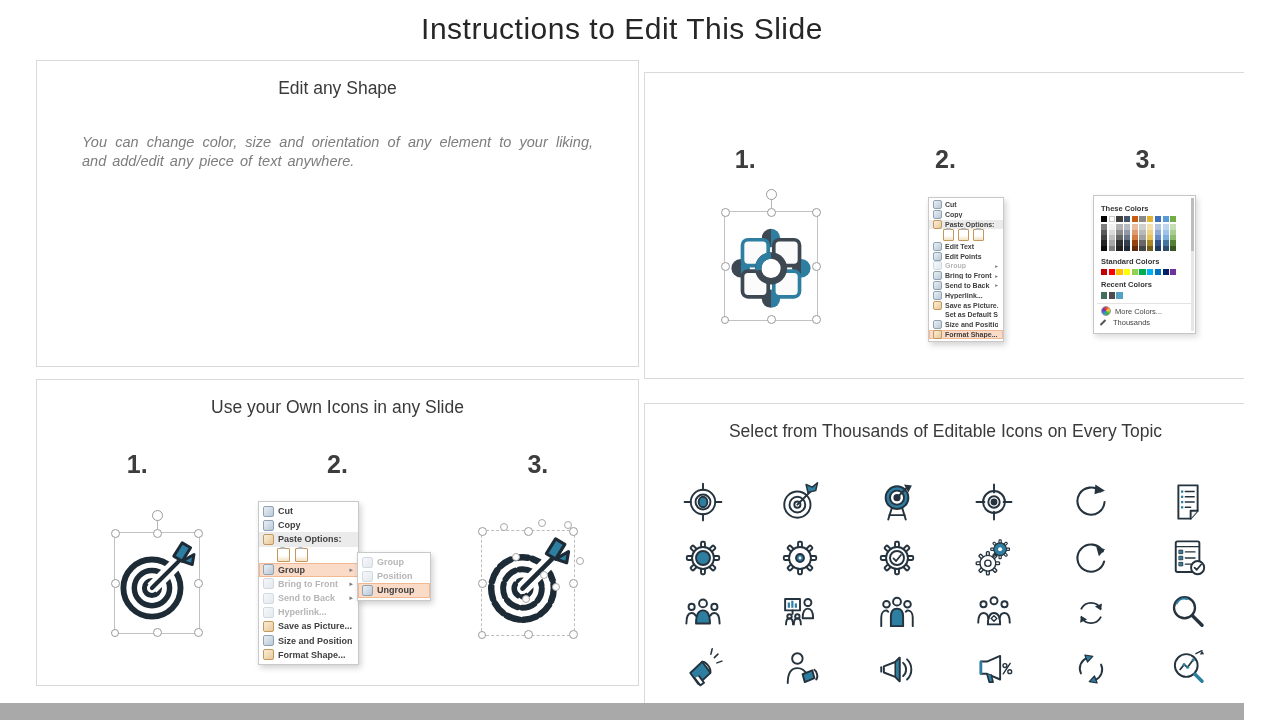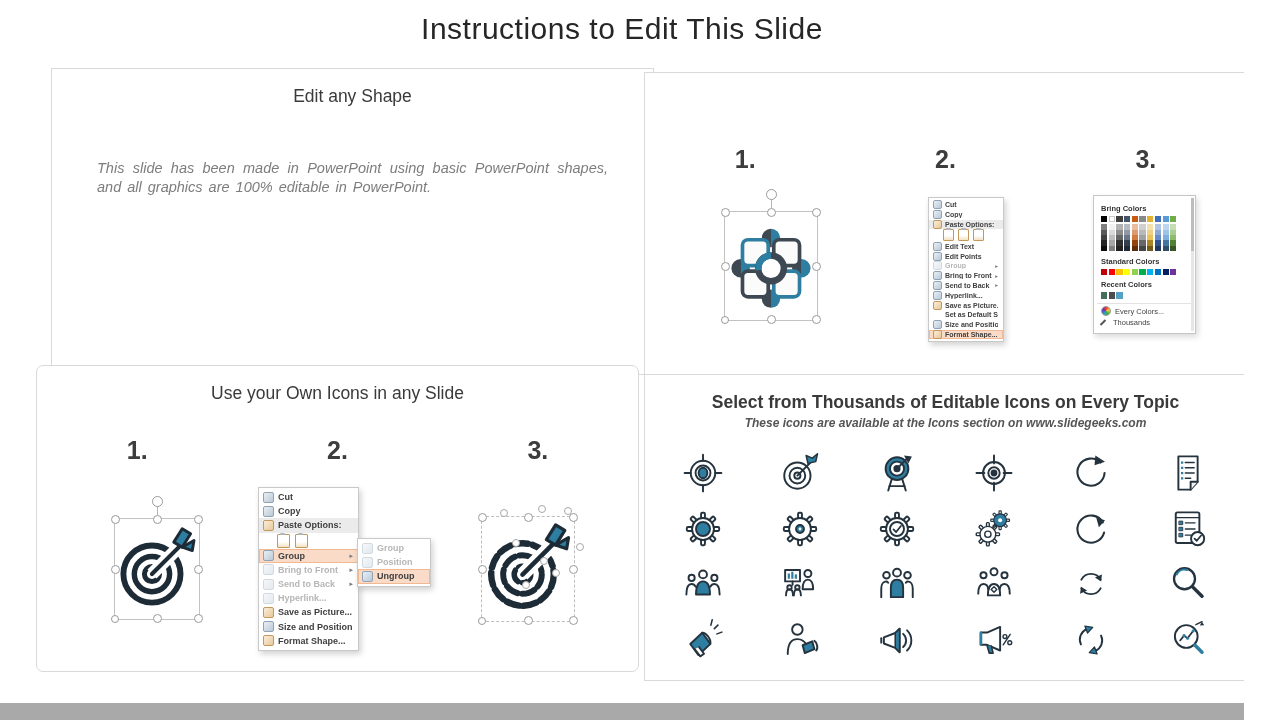--- a/index.html
+++ b/index.html
@@ -1,24 +1,24 @@
 <!DOCTYPE html>
 <html><head>
 <meta charset="utf-8">
 <style>
   html,body{margin:0;padding:0;background:#fff;}
   .stage{position:relative;width:1244px;height:720px;background:#ffffff;overflow:hidden;
          font-family:"Liberation Sans",sans-serif;}
   .slide-title{position:absolute;top:12px;left:0;width:100%;text-align:center;
 % ;font-size:30px;color:#262626;letter-spacing:.5px;}
   .panel{position:absolute;background:#fff;border:1px solid #d9d9d9;}
-  #panel-tl{left:36px;top:68px;width:601px;height:305px;margin-left:15px;}
+  #panel-tl{left:36px;top:60px;width:601px;height:305px;}
   #panel-tr{left:644px;top:72px;width:601px;height:305px;}
-  #panel-bl{left:36px;top:365px;width:601px;height:305px;border-radius:7px;}
-  #panel-br{left:644px;top:374px;width:601px;height:305px;font-weight:bold;}
+  #panel-bl{left:36px;top:379px;width:601px;height:305px;}
+  #panel-br{left:644px;top:403px;width:601px;height:305px;}
   .panel-title{margin-top:17px;text-align:center;font-size:17.5px;color:#3a3a3a;}
   .panel-sub{margin-top:3px;text-align:center;font-size:12px;font-style:italic;color:#555;}
   .para{font-style:italic;color:#7d7d7d;font-size:14.5px;line-height:1.34;
         text-align:justify;padding:0 45px;word-spacing:2px;}
   .para1{margin-top:52px;} .para2{margin-top:34px;}
   .steps-row{position:absolute;left:0;right:0;display:flex;}
   .step-col{flex:1;text-align:center;font-size:25px;font-weight:bold;color:#3d3d3d;}
   
   .sel-box{position:absolute;border:1px solid #c2c2c2;}
   .sel-box.dashed{border:1px dashed #bdbdbd;}
@@ -85,21 +85,21 @@
 </style>
 </head>
 <body>
 
 <div class="stage">
 
   <div class="slide-title">Instructions to Edit This Slide</div>
 
   <div class="panel" id="panel-tl">
     <div class="panel-title">Edit any Shape</div>
-    <div class="para para1">This slide has been made in PowerPoint using basic PowerPoint shapes, and all graphics are 100% editable in PowerPoint.</div>
+    <div class="para para2">You can change color, size and orientation of any element to your liking, and add/edit any piece of text anywhere.</div>
   </div>
 
   <div class="panel" id="panel-tr">
     <div class="steps-row" style="top:72px;">
       <div class="step-col">1.</div>
       <div class="step-col">2.</div>
       <div class="step-col">3.</div>
     </div>
 
     <div class="sel-box" style="left:79px;top:138px;width:92px;height:108px;">
@@ -184,21 +184,21 @@
           <span class="mico"></span>
           <span class="mlabel">Size and Position...</span>
         </div>
         <div class="mrow hl-orange">
           <span class="mico amber"></span>
           <span class="mlabel">Format Shape...</span>
         </div>
       </div>
 
     <div class="palette" id="palette" style="left:448px;top:122px;width:86px;">
-      <div class="plabel">Bring Colors</div>
+      <div class="plabel">These Colors</div>
       <div class="prow" id="theme-row">
           <span class="sw" style="background: rgb(0, 0, 0);"></span>
           <span class="sw" style="background: rgb(255, 255, 255); box-shadow: rgb(201, 201, 201) 0px 0px 0px 1px inset;"></span>
           <span class="sw" style="background: rgb(63, 63, 63);"></span>
           <span class="sw" style="background: rgb(68, 84, 106);"></span>
           <span class="sw" style="background: rgb(197, 90, 17);"></span>
           <span class="sw" style="background: rgb(137, 137, 137);"></span>
           <span class="sw" style="background: rgb(227, 179, 48);"></span>
           <span class="sw" style="background: rgb(62, 111, 184);"></span>
           <span class="sw" style="background: rgb(91, 155, 213);"></span>
@@ -271,21 +271,21 @@
         </div>
       <div class="plabel" style="margin-top:5px;">Recent Colors</div>
       <div class="prow" id="recent-row" style="grid-template-columns:repeat(3,6.2px);">
           <span class="sw" style="background: rgb(68, 112, 95);"></span>
           <span class="sw" style="background: rgb(77, 77, 77);"></span>
           <span class="sw" style="background: rgb(85, 161, 196);"></span>
         </div>
       <div class="pline"></div>
       <div class="pitem">
         <span class="pmore-ico"></span>
-        <span>Every Colors...</span>
+        <span>More Colors...</span>
       </div>
       <div class="pitem">
         <span class="pdrop-ico"></span>
         <span>Thousands</span>
       </div>
       <div class="pal-scroll"></div>
     </div>
   </div>
 
   <div class="panel" id="panel-bl">
@@ -397,21 +397,20 @@
       <span class="freeh" style="right:-10px;top:26px;"></span>
       <span class="freeh" style="left:30px;top:22px;"></span>
       <span class="freeh" style="left:58px;top:40px;"></span>
       <span class="freeh" style="left:40px;top:64px;"></span>
       <span class="freeh" style="right:14px;top:52px;"></span>
     </div>
   </div>
 
   <div class="panel" id="panel-br">
     <div class="panel-title">Select from Thousands of Editable Icons on Every Topic</div>
-    <div class="panel-sub">These icons are available at the Icons section on www.slidegeeks.com</div>
     <div id="icon-grid">
         <div class="icon-cell">
           <svg class="gi" width="42" height="42" viewBox="0 0 48 48">
             <circle cx="24" cy="24" r="14"></circle>
             <circle cx="24" cy="24" r="8.5"></circle>
             <ellipse cx="24" cy="24" rx="5" ry="6" fill="#2E7EA1"></ellipse>
             <path d="M24 3v7M24 38v7M3 24h7M38 24h7"></path>
           </svg>
         </div>
         <div class="icon-cell">

